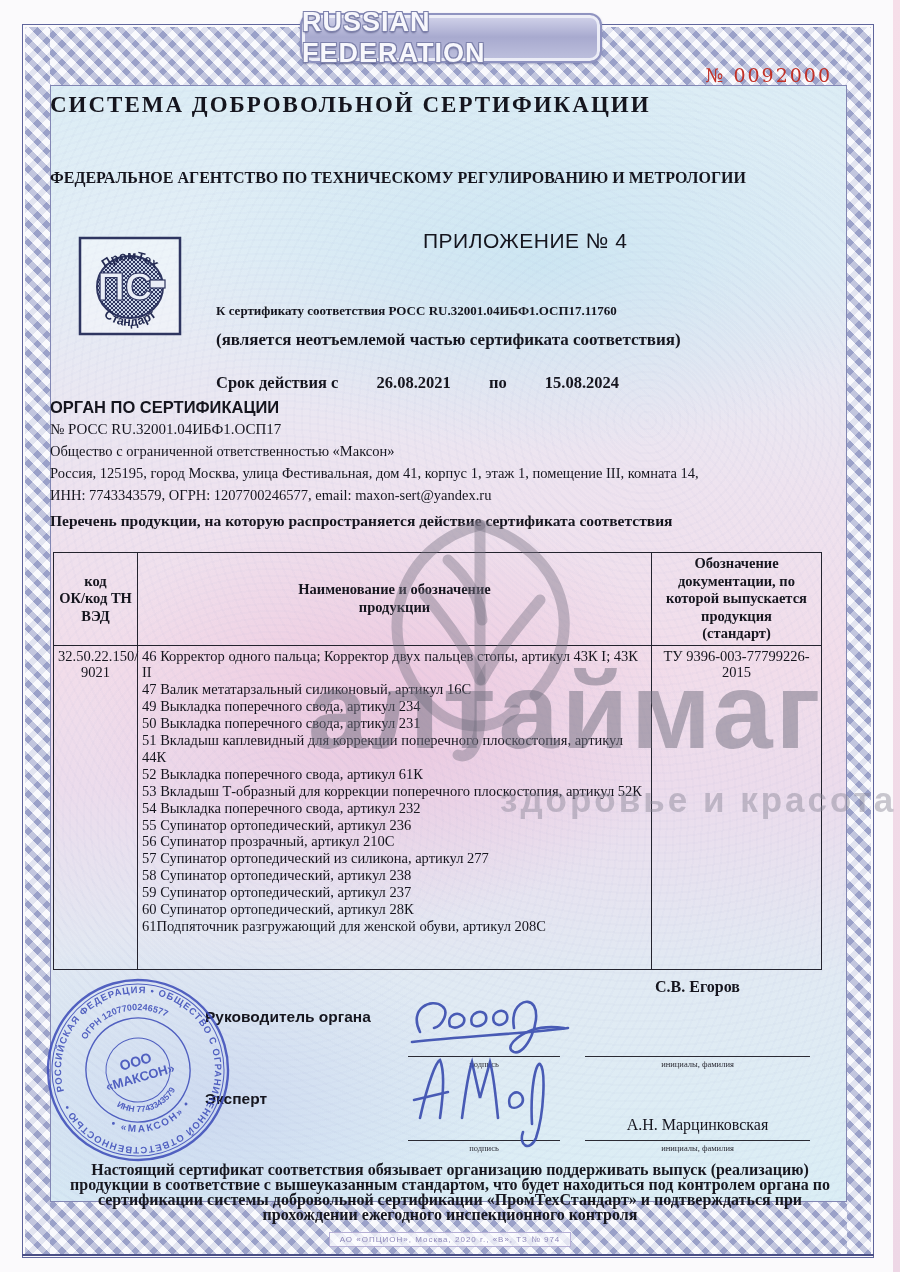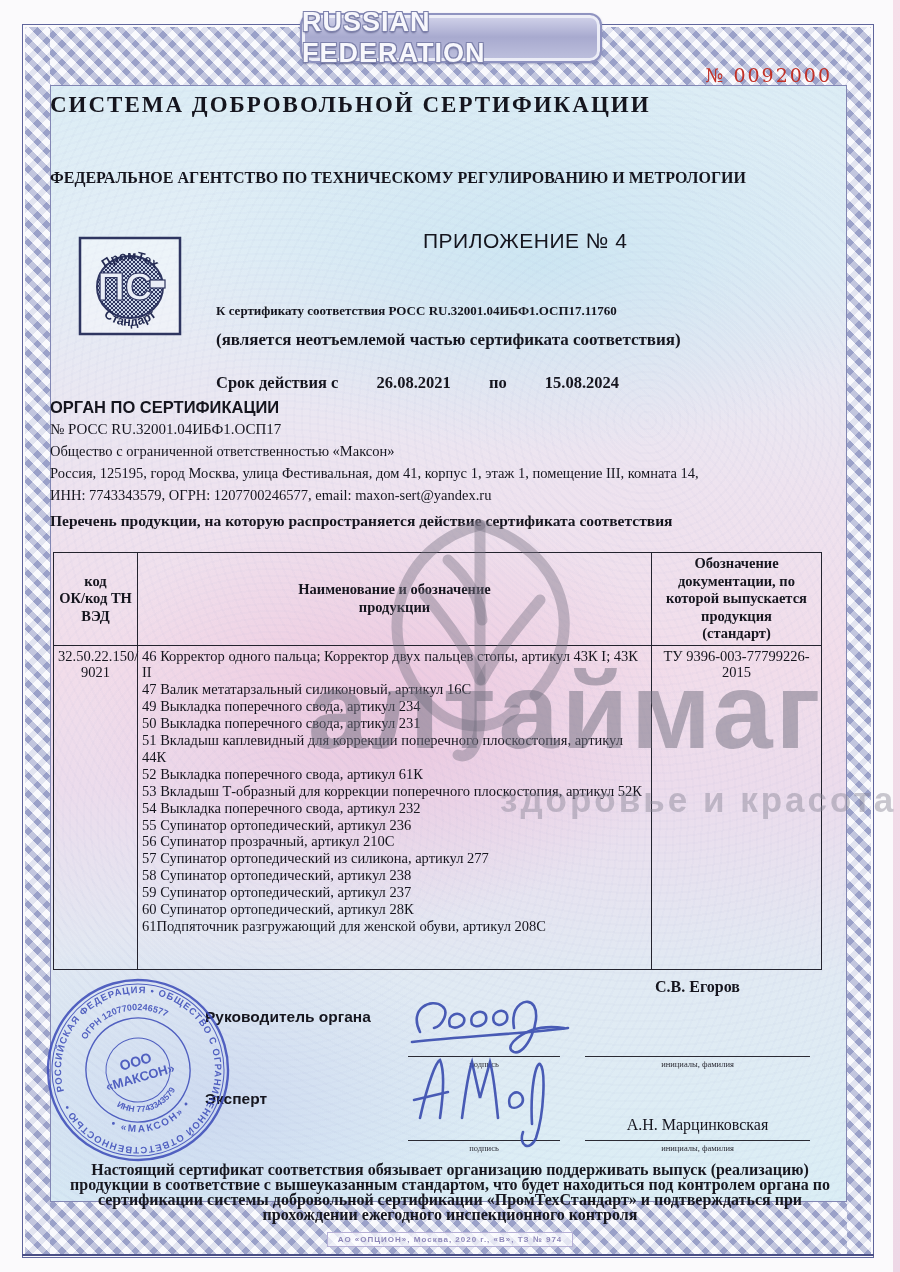--- a/index.html
+++ b/index.html
@@ -92,21 +92,21 @@
   .scr1{left:392px;top:996px;}
   .scr2{left:402px;top:1052px;}
   
   .stamp{position:absolute;left:40px;top:972px;z-index:7;opacity:.85;}
   
   .footnote{position:absolute;left:58px;top:1162px;width:784px;text-align:center;
       font-size:16px;font-weight:bold;line-height:15px;color:#17171f;}
   .printer{position:absolute;left:0;right:0;top:1228px;text-align:center;z-index:3;}
   .printer span{display:inline-block;font-family:"Liberation Sans", sans-serif;font-size:8px;
       letter-spacing:1px;color:#8d87b8;border:1px solid #b6b0d6;background:rgba(252,252,255,.75);
-      padding:2px 10px;font-weight:bold;}
+      padding:2px 10px;}
   .bottom-rule{position:absolute;left:22px;right:26px;top:1254px;border-top:2px solid #4a4f86;}
   .edge-pink{position:absolute;right:0;top:0;bottom:0;width:7px;background:linear-gradient(180deg,#f6dde8,#eed7e6);}
 </style>
 </head>
 <body>
 
 <div class="page">
 
   <div class="outer-line"></div>
   <div class="band band-top"></div>

